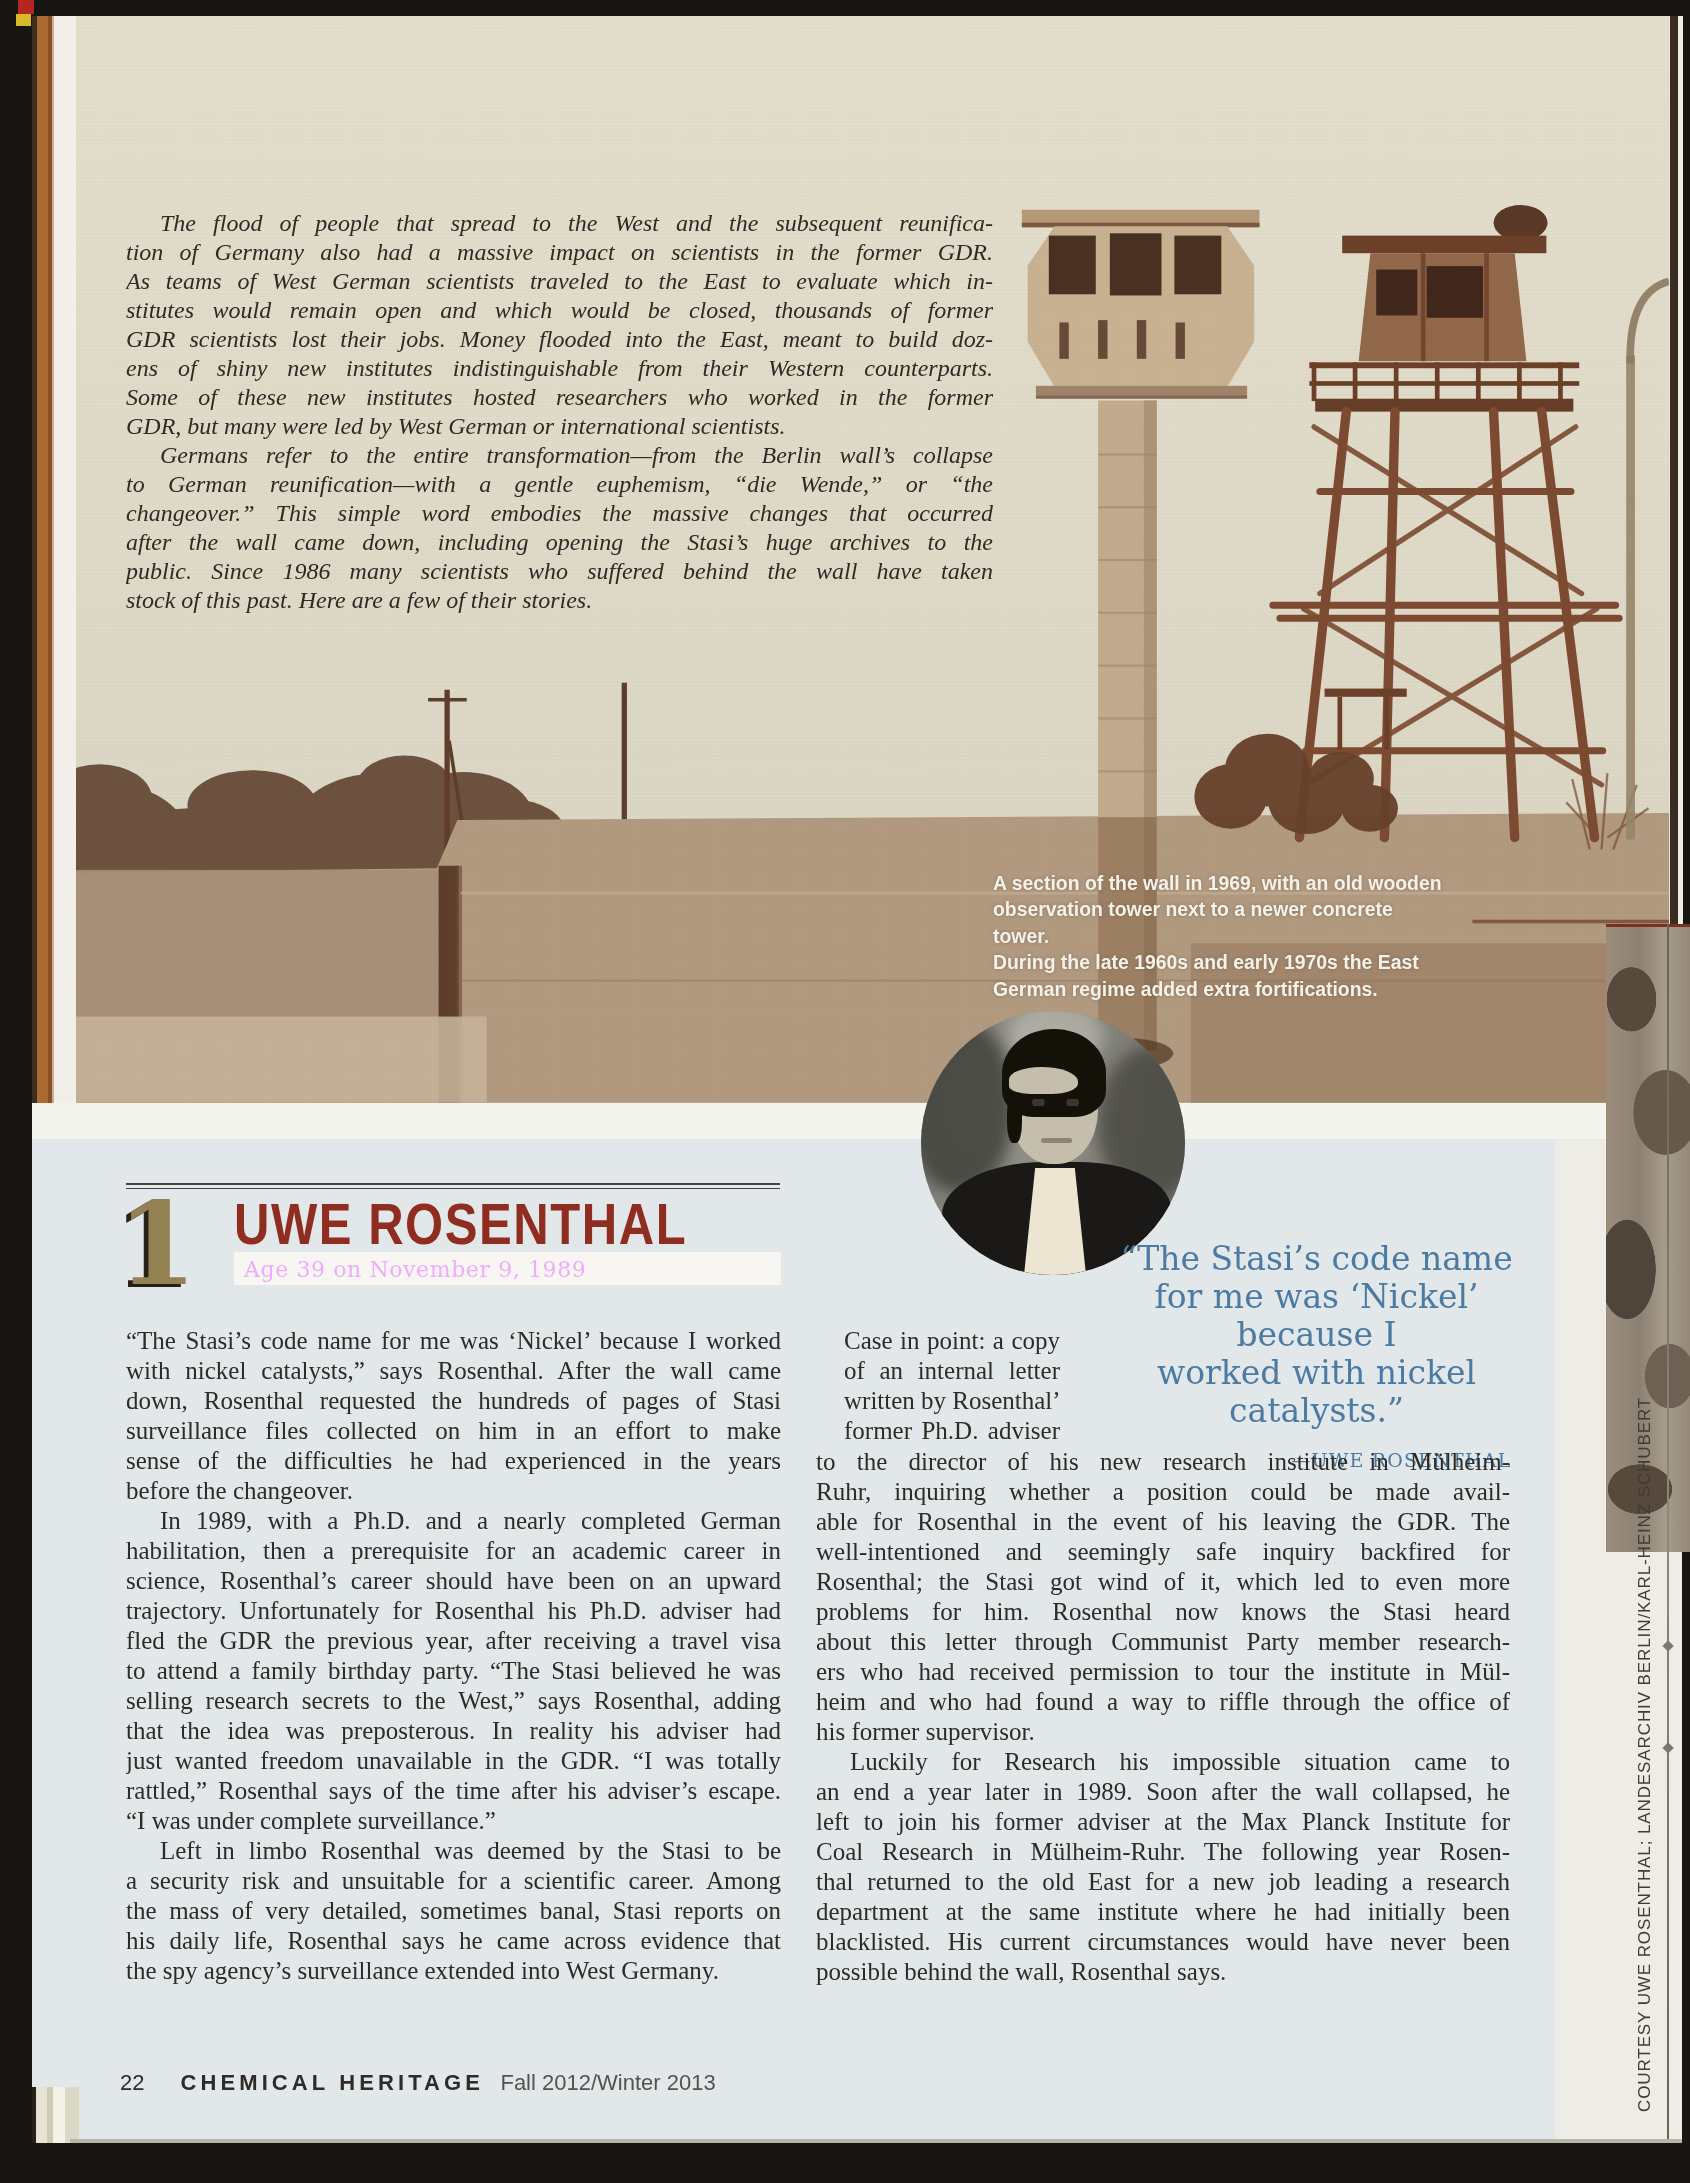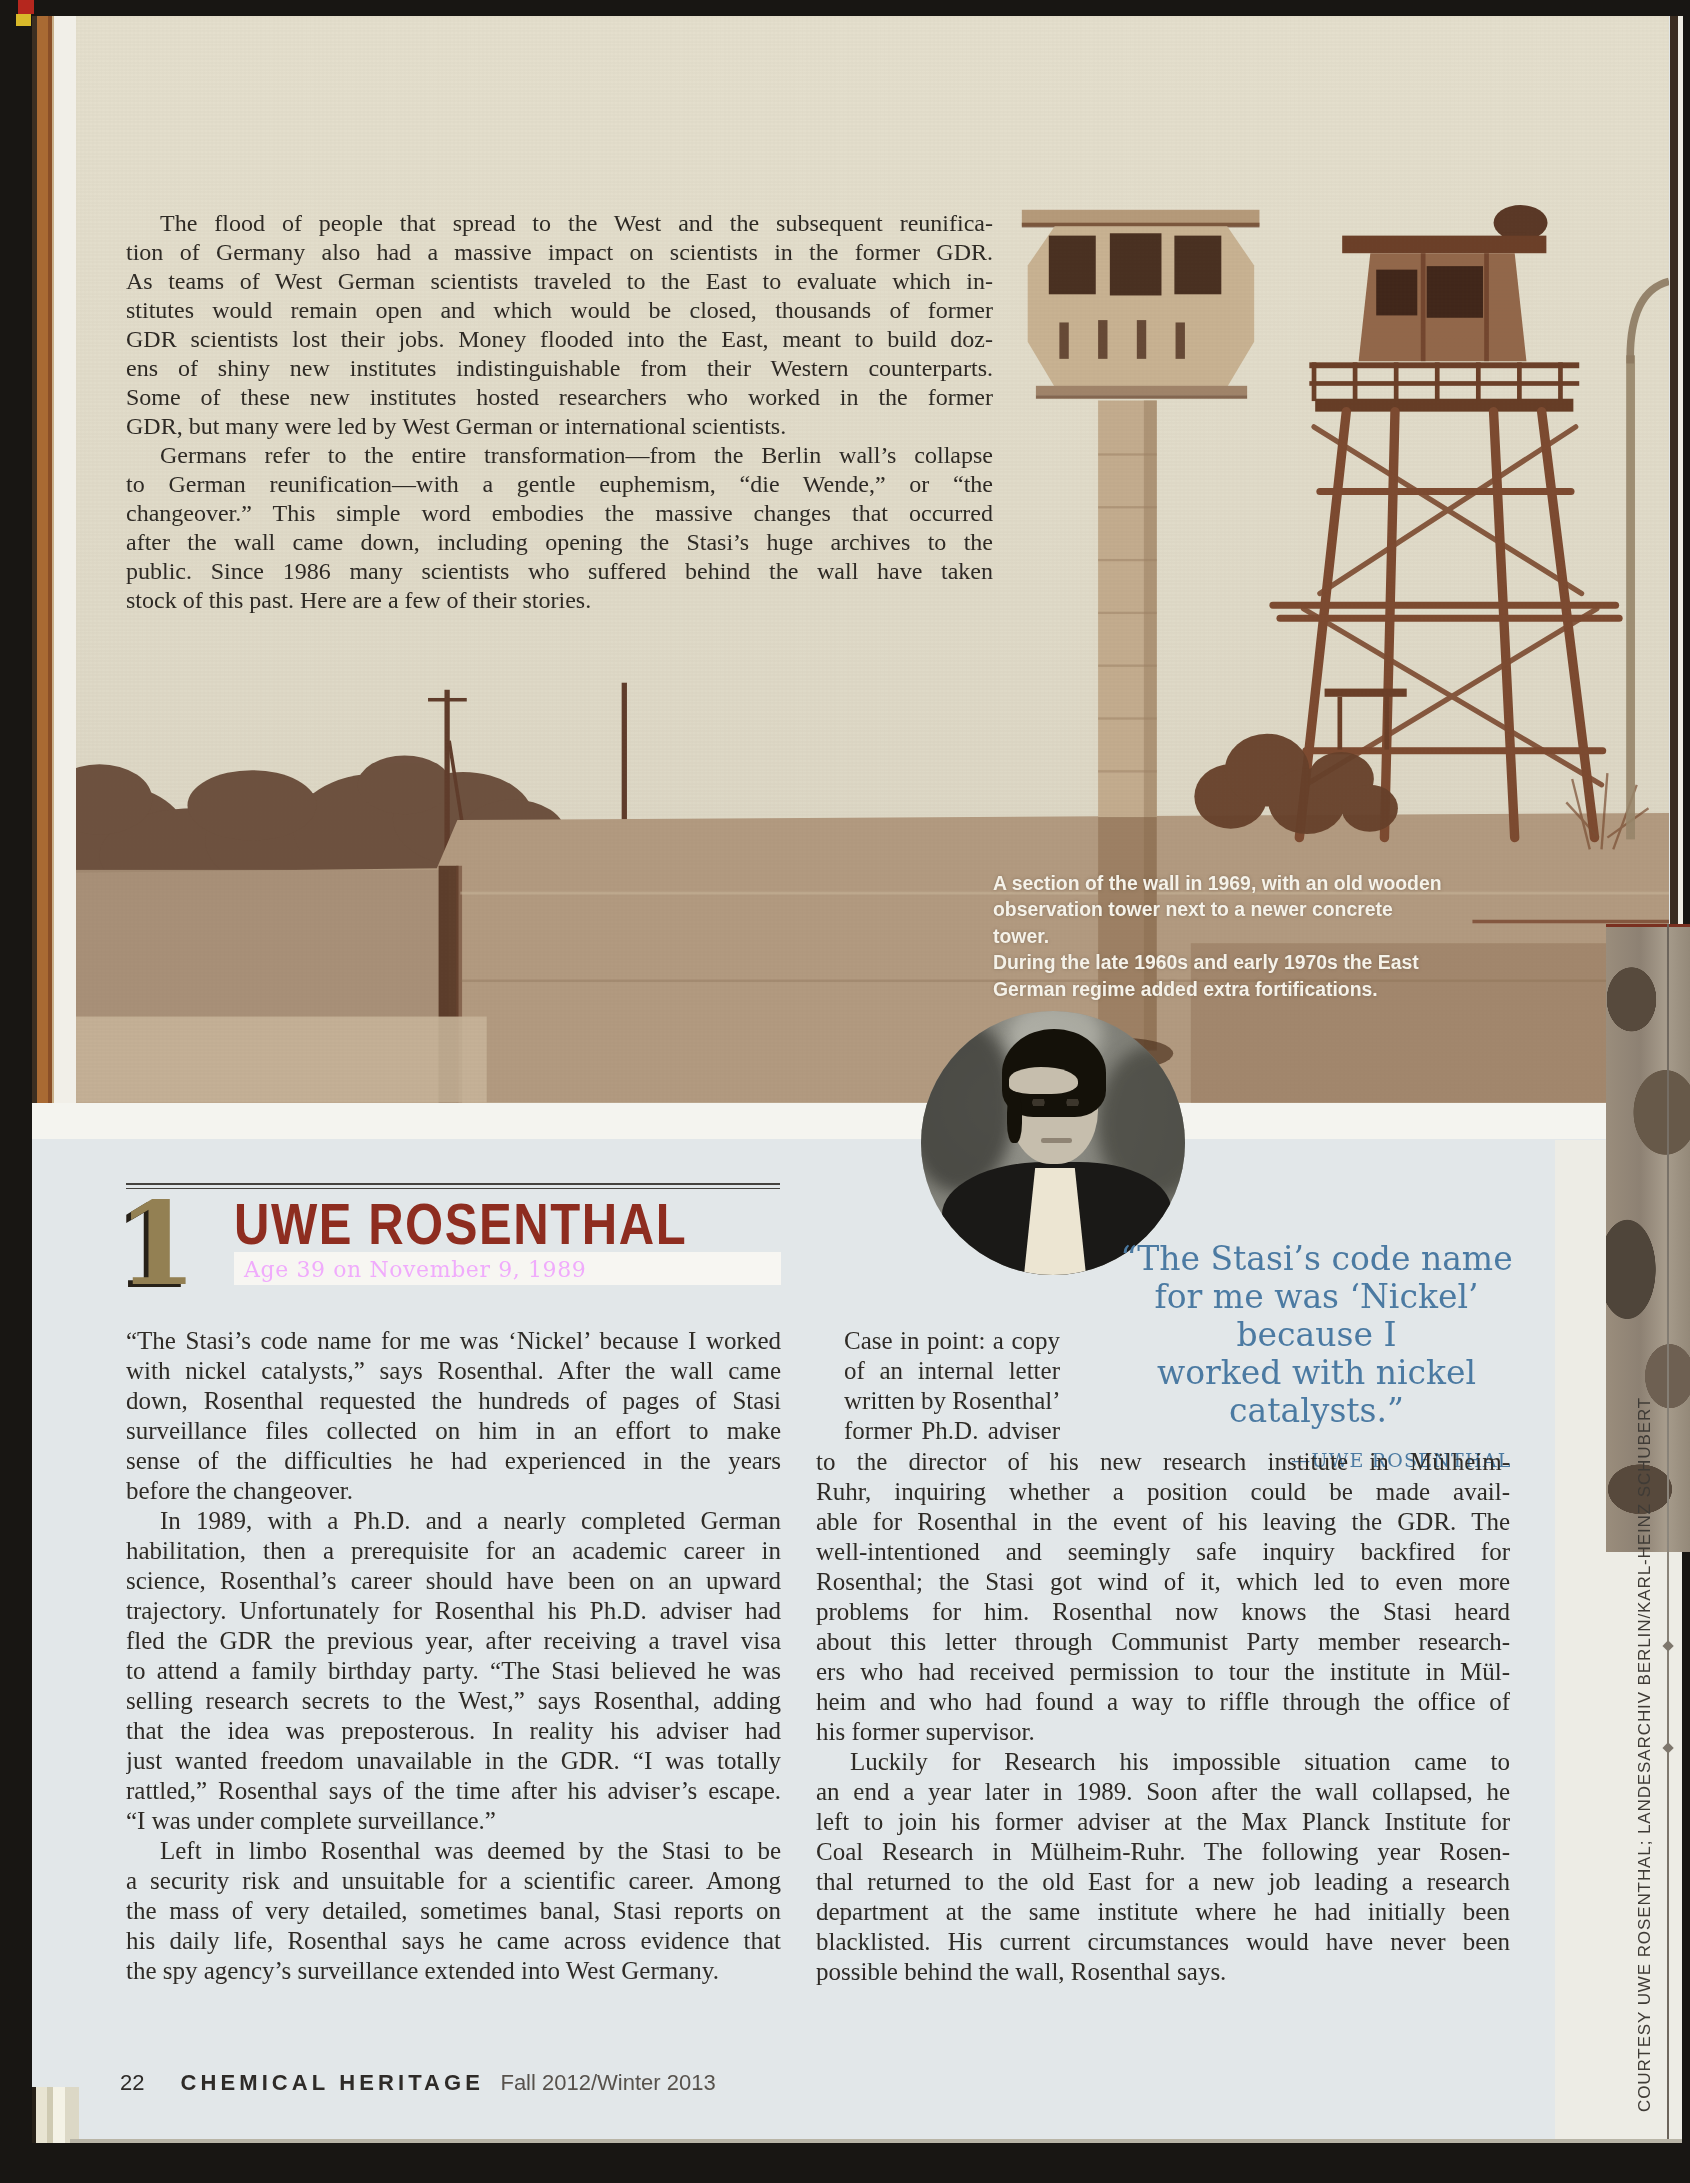--- a/index.html
+++ b/index.html
@@ -23,21 +23,21 @@
   .white-band{left:32px;top:1103px;width:1650px;height:36px;background:#f4f4ef;}
   .right-margin{left:1555px;top:1140px;width:127px;height:1002px;background:#edece5;}
   
   .caption{left:993px;top:870px;width:452px;font-family:"Liberation Sans",sans-serif;
      font-weight:bold;font-size:19.4px;line-height:26.4px;color:#f5f2e9;
      text-shadow:0 0 3.5px rgba(90,70,55,.45);}
   
   .intro{left:126px;top:209px;width:867px;height:411px;font-size:24px;line-height:29px;
      color:#2e2a25;overflow:hidden;}
   .tl{white-space:nowrap;text-align:justify;text-align-last:justify;height:inherit;}
-  .intro .tl{height:29px;}
+  .intro .tl{height:29px;font-style:italic;}
   .tl.ps{text-indent:34px;}
   .tl.pe{text-align-last:left;}
   
   .rule{left:126px;top:1183px;width:654px;height:2.9px;border-top:2.3px solid #45433f;border-bottom:1.2px solid #45433f;}
   .numeral{left:117px;top:1188px;width:100px;height:112px;font-family:"DejaVu Serif",serif;
      font-weight:bold;font-size:115px;line-height:112px;color:#938053;
      text-shadow:-4.7px 2.9px 0 #272118;}
   .title{left:234px;top:1197px;font-family:"Liberation Sans",sans-serif;font-weight:bold;
      font-size:57px;line-height:54px;color:#8e2d20;letter-spacing:1.8px;
      transform:scaleX(.86);transform-origin:0 0;white-space:nowrap;}

